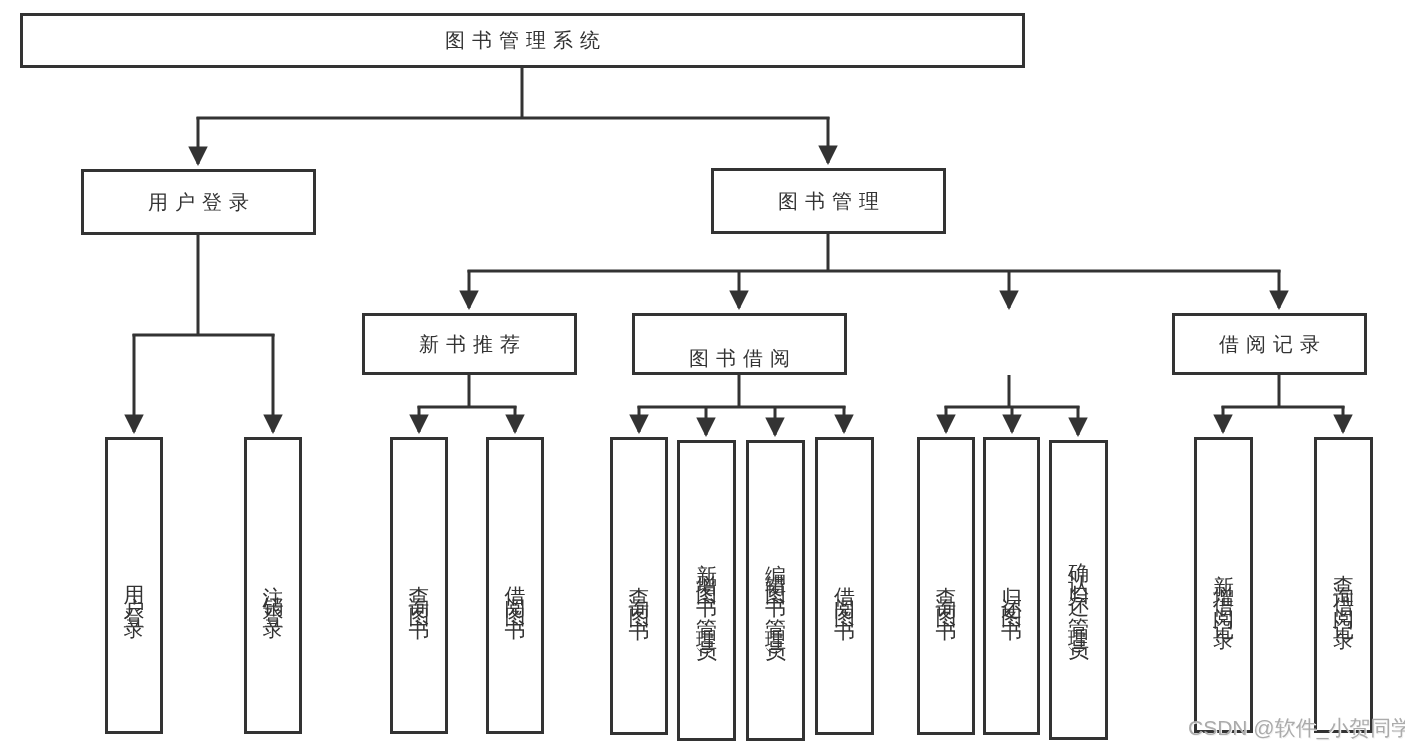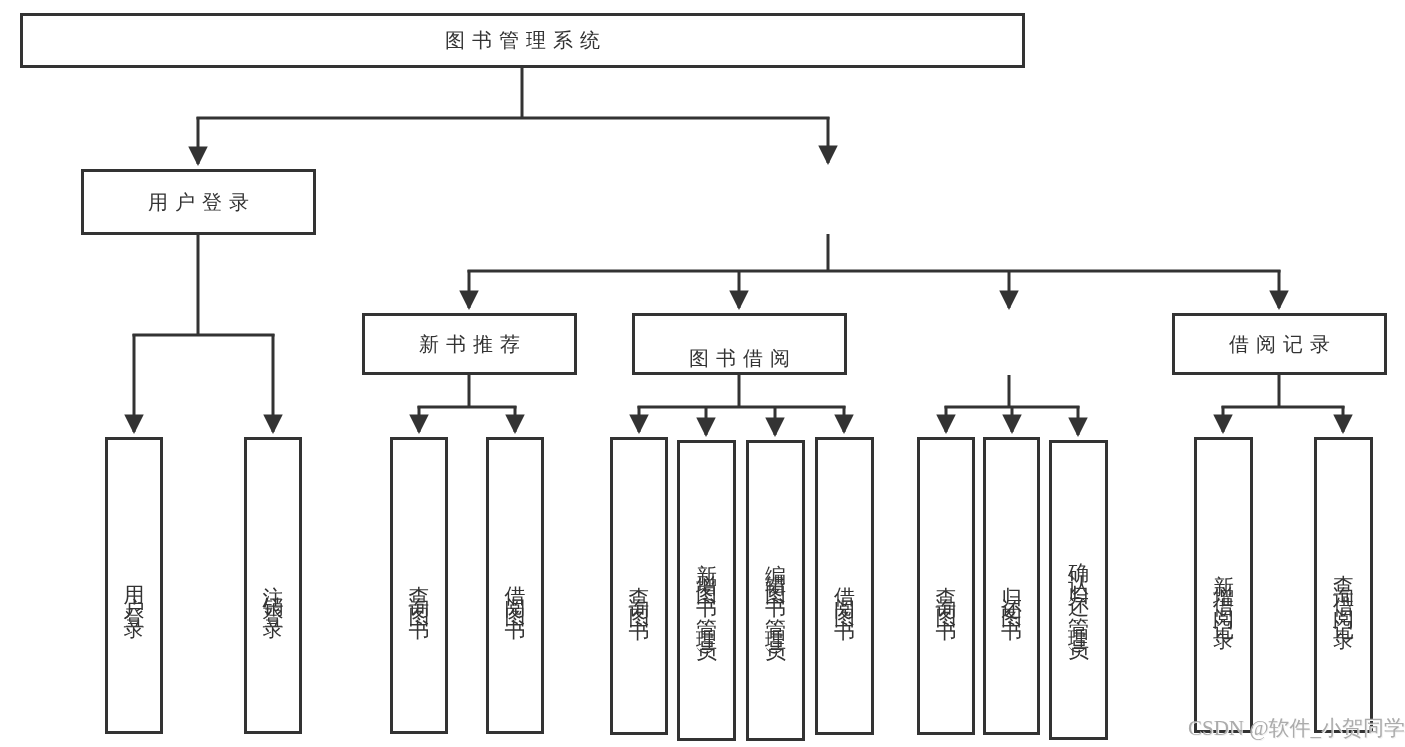--- a/index.html
+++ b/index.html
@@ -1,20 +1,20 @@
 <!DOCTYPE html>
 <html><head>
 <meta charset="utf-8">
 <style>
   html,body{margin:0;padding:0;background:#ffffff;}
   #canvas{
     position:relative;
     width:1405px;height:747px;
     background:#ffffff;
-    font-family:Liberation Serif, serif;
+    font-family:Liberation Sans, sans-serif;
     overflow:hidden;
   }
   #wires{position:absolute;left:0;top:0;width:1405px;height:747px;}
   .box{
     position:absolute;
     box-sizing:border-box;
     border:3px solid #333333;
     background:#ffffff;
     display:flex;
     align-items:center;
@@ -36,21 +36,21 @@
   }
   
   #b-root{left:20px;top:13px;width:1005px;height:55px;}
   
   #b-userLogin{left:81px;top:169px;width:235px;height:66px;}
   #b-bookMgmt{left:711px;top:168px;width:235px;height:66px;}
   
   #b-newBookRec{left:362px;top:313px;width:215px;height:62px;}
   #b-bookBorrow{left:632px;top:313px;width:215px;height:62px;align-items:flex-end;}
   #b-currentBorrow{left:902px;top:313px;width:215px;height:62px;}
-  #b-borrowRecord{left:1172px;top:313px;width:215px;height:62px;}
+  #b-borrowRecord{left:1172px;top:313px;width:195px;height:62px;}
   
   #b-ulLogin{left:105px;top:437px;width:58px;height:297px;}
   #b-ulLogout{left:244px;top:437px;width:58px;height:297px;}
   #b-nbQuery{left:390px;top:437px;width:58px;height:297px;}
   #b-nbBorrow{left:486px;top:437px;width:58px;height:297px;}
   #b-bbQuery{left:610px;top:437px;width:58px;height:298px;}
   #b-bbAdd{left:677px;top:440px;width:59px;height:301px;}
   #b-bbEdit{left:746px;top:440px;width:59px;height:301px;}
   #b-bbBorrow{left:815px;top:437px;width:59px;height:298px;}
   #b-cbQuery{left:917px;top:437px;width:58px;height:298px;}
@@ -123,20 +123,23 @@
     </g>
   </svg>
 
   <div class="box hbox" id="b-root">
     <span>图书管理系统</span>
   </div>
 
   <div class="box hbox" id="b-userLogin">
     <span>用户登录</span>
   </div>
+  <div class="box hbox" id="b-bookMgmt">
+    <span>图书管理</span>
+  </div>
 
   <div class="box hbox" id="b-newBookRec">
     <span>新书推荐</span>
   </div>
   <div class="box hbox" id="b-bookBorrow">
     <span>图书借阅</span>
   </div>
   <div class="box hbox" id="b-borrowRecord">
     <span>借阅记录</span>
   </div>

